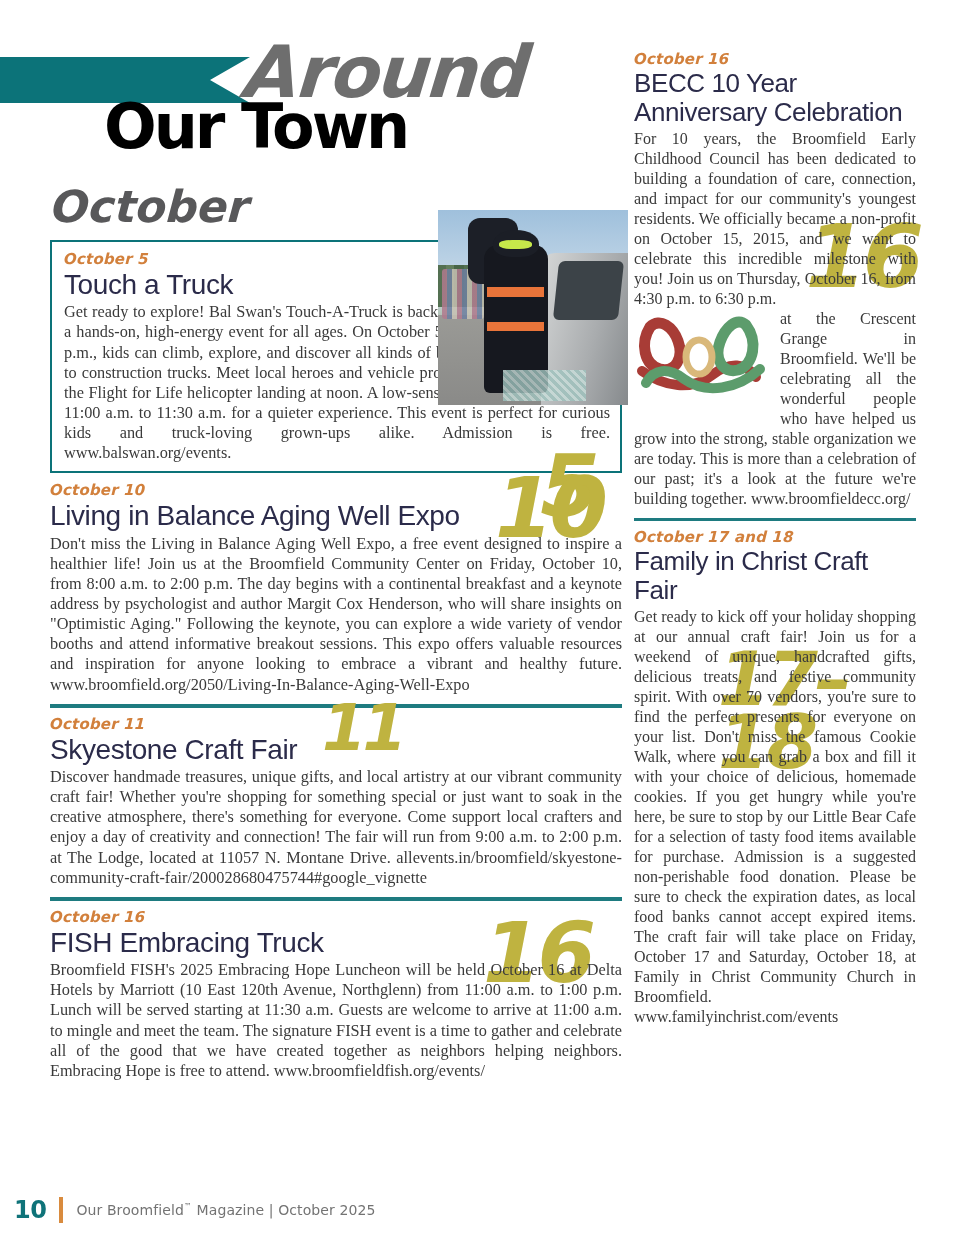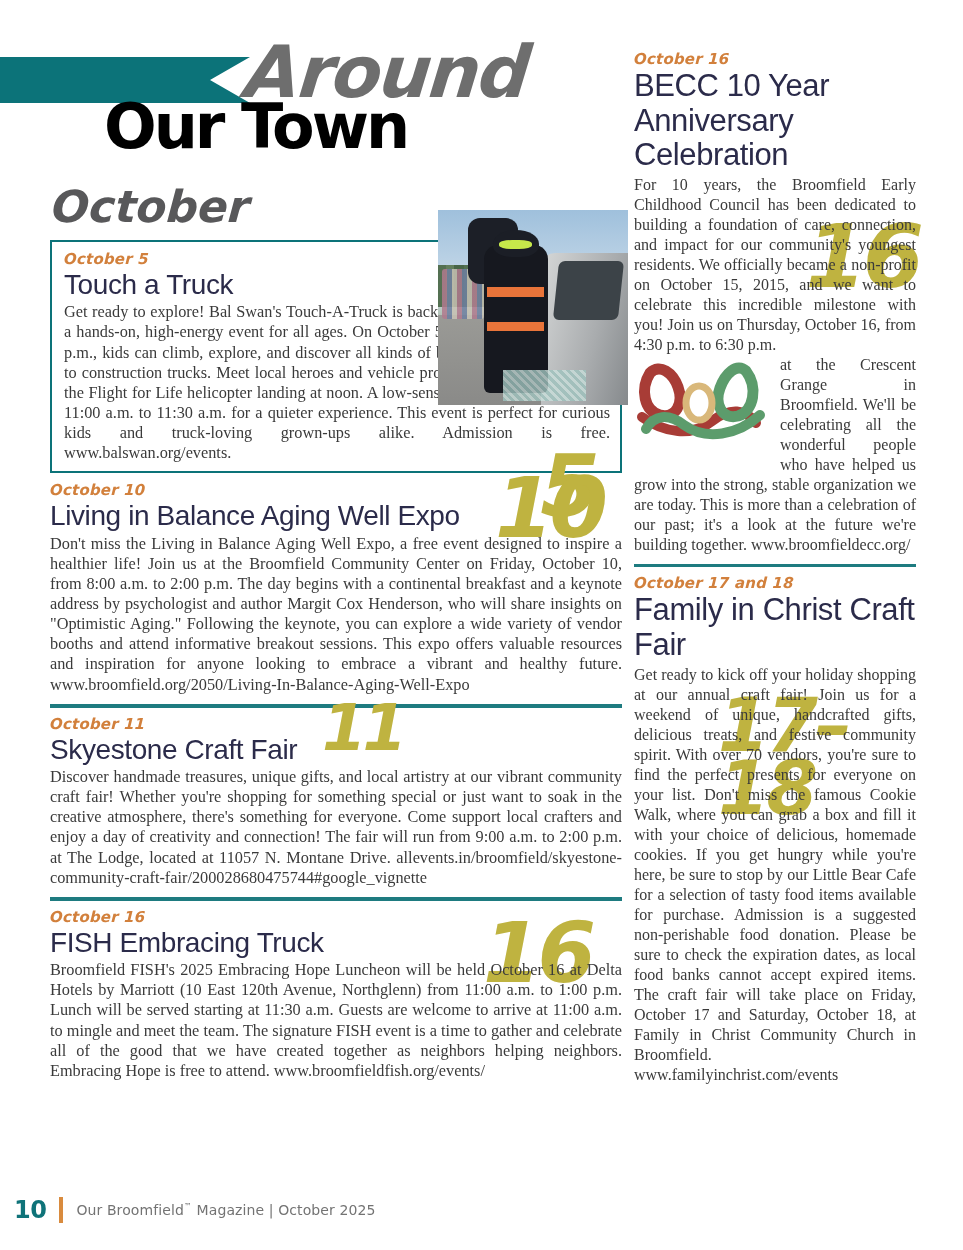--- a/index.html
+++ b/index.html
@@ -102,21 +102,21 @@
     font-family: "Liberation Sans", sans-serif;
     font-weight: normal;
     font-size: 28px;
     color: #2B2B4A;
     line-height: 1.12;
     letter-spacing: -0.4px;
     margin-bottom: 2px;
     position: relative;
     z-index: 3;
   }
-  .right-col .headline { font-size: 31px; }
+  .right-col .headline { font-size: 26px; }
   .body-text {
     font-family: "Liberation Serif", serif;
     font-size: 16.3px;
     color: #3A3A3A;
     line-height: 1.235;
     text-align: justify;
     position: relative;
     z-index: 3;
   }
   .right-col .body-text { font-size: 16px; line-height: 1.25; }

